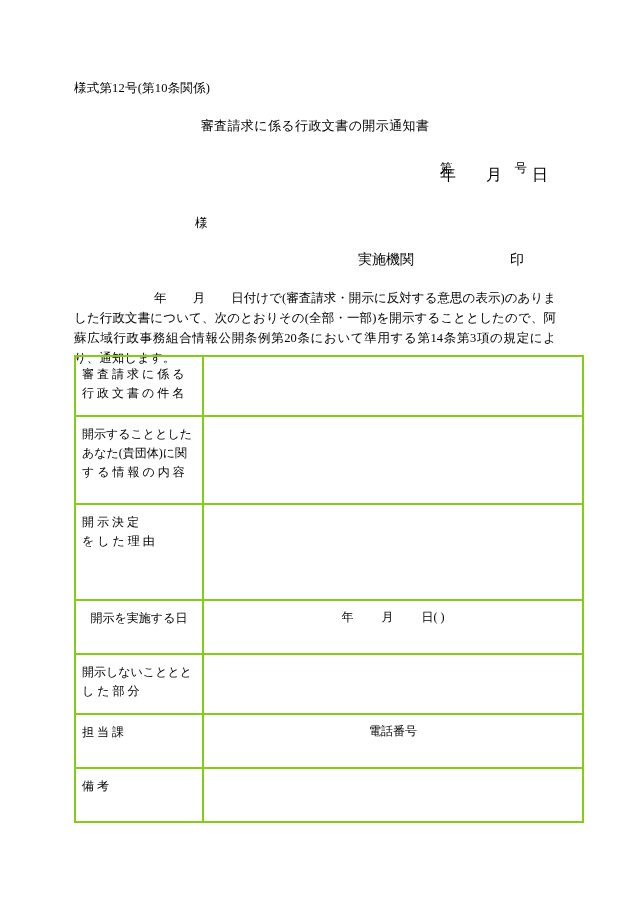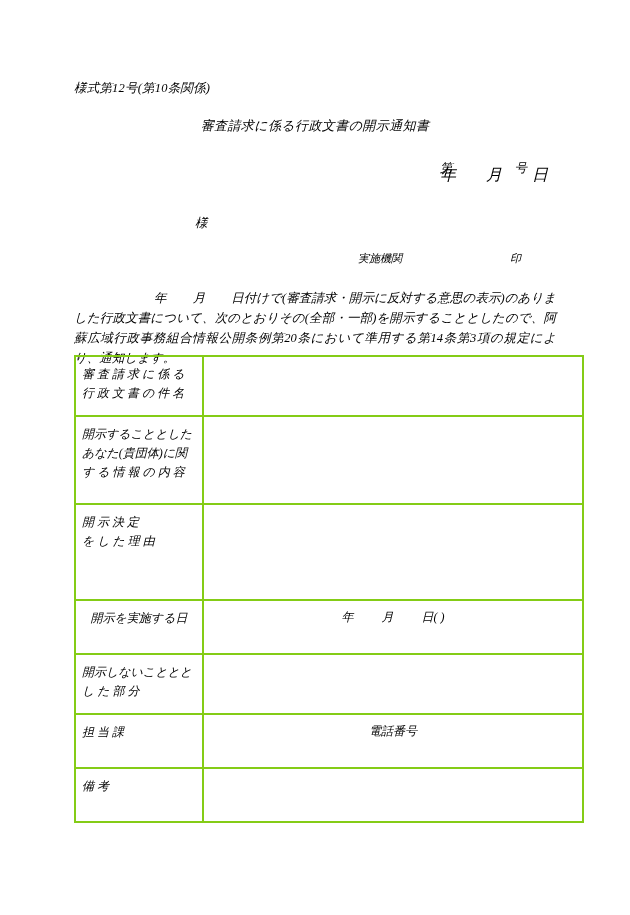--- a/index.html
+++ b/index.html
@@ -13,21 +13,20 @@
     font-family: "Liberation Serif", "DejaVu Serif", serif;
     color: #000000;
     position: relative;
     overflow: hidden;
   }
   .page {
     position: absolute;
     left: 0; top: 0;
     width: 630px;
     height: 696px;
-    font-style: italic;
   }
   .form-no {
     position: absolute;
     left: 74px;
     top: 80px;
     font-size: 12.5px;
     letter-spacing: 0.2px;
   }
   .doc-title {
     position: absolute;
@@ -58,21 +57,21 @@
   .addressee {
     position: absolute;
     left: 195px;
     top: 215px;
     font-size: 12.5px;
   }
   .org-line {
     position: absolute;
     left: 358px;
     top: 251px;
-    font-size: 11px;
+    font-size: 14px;
     width: 200px;
   }
   .org-line .seal {
     position: absolute;
     left: 152px;
     top: 0;
   }
   .body-text {
     position: absolute;
     left: 74px;

